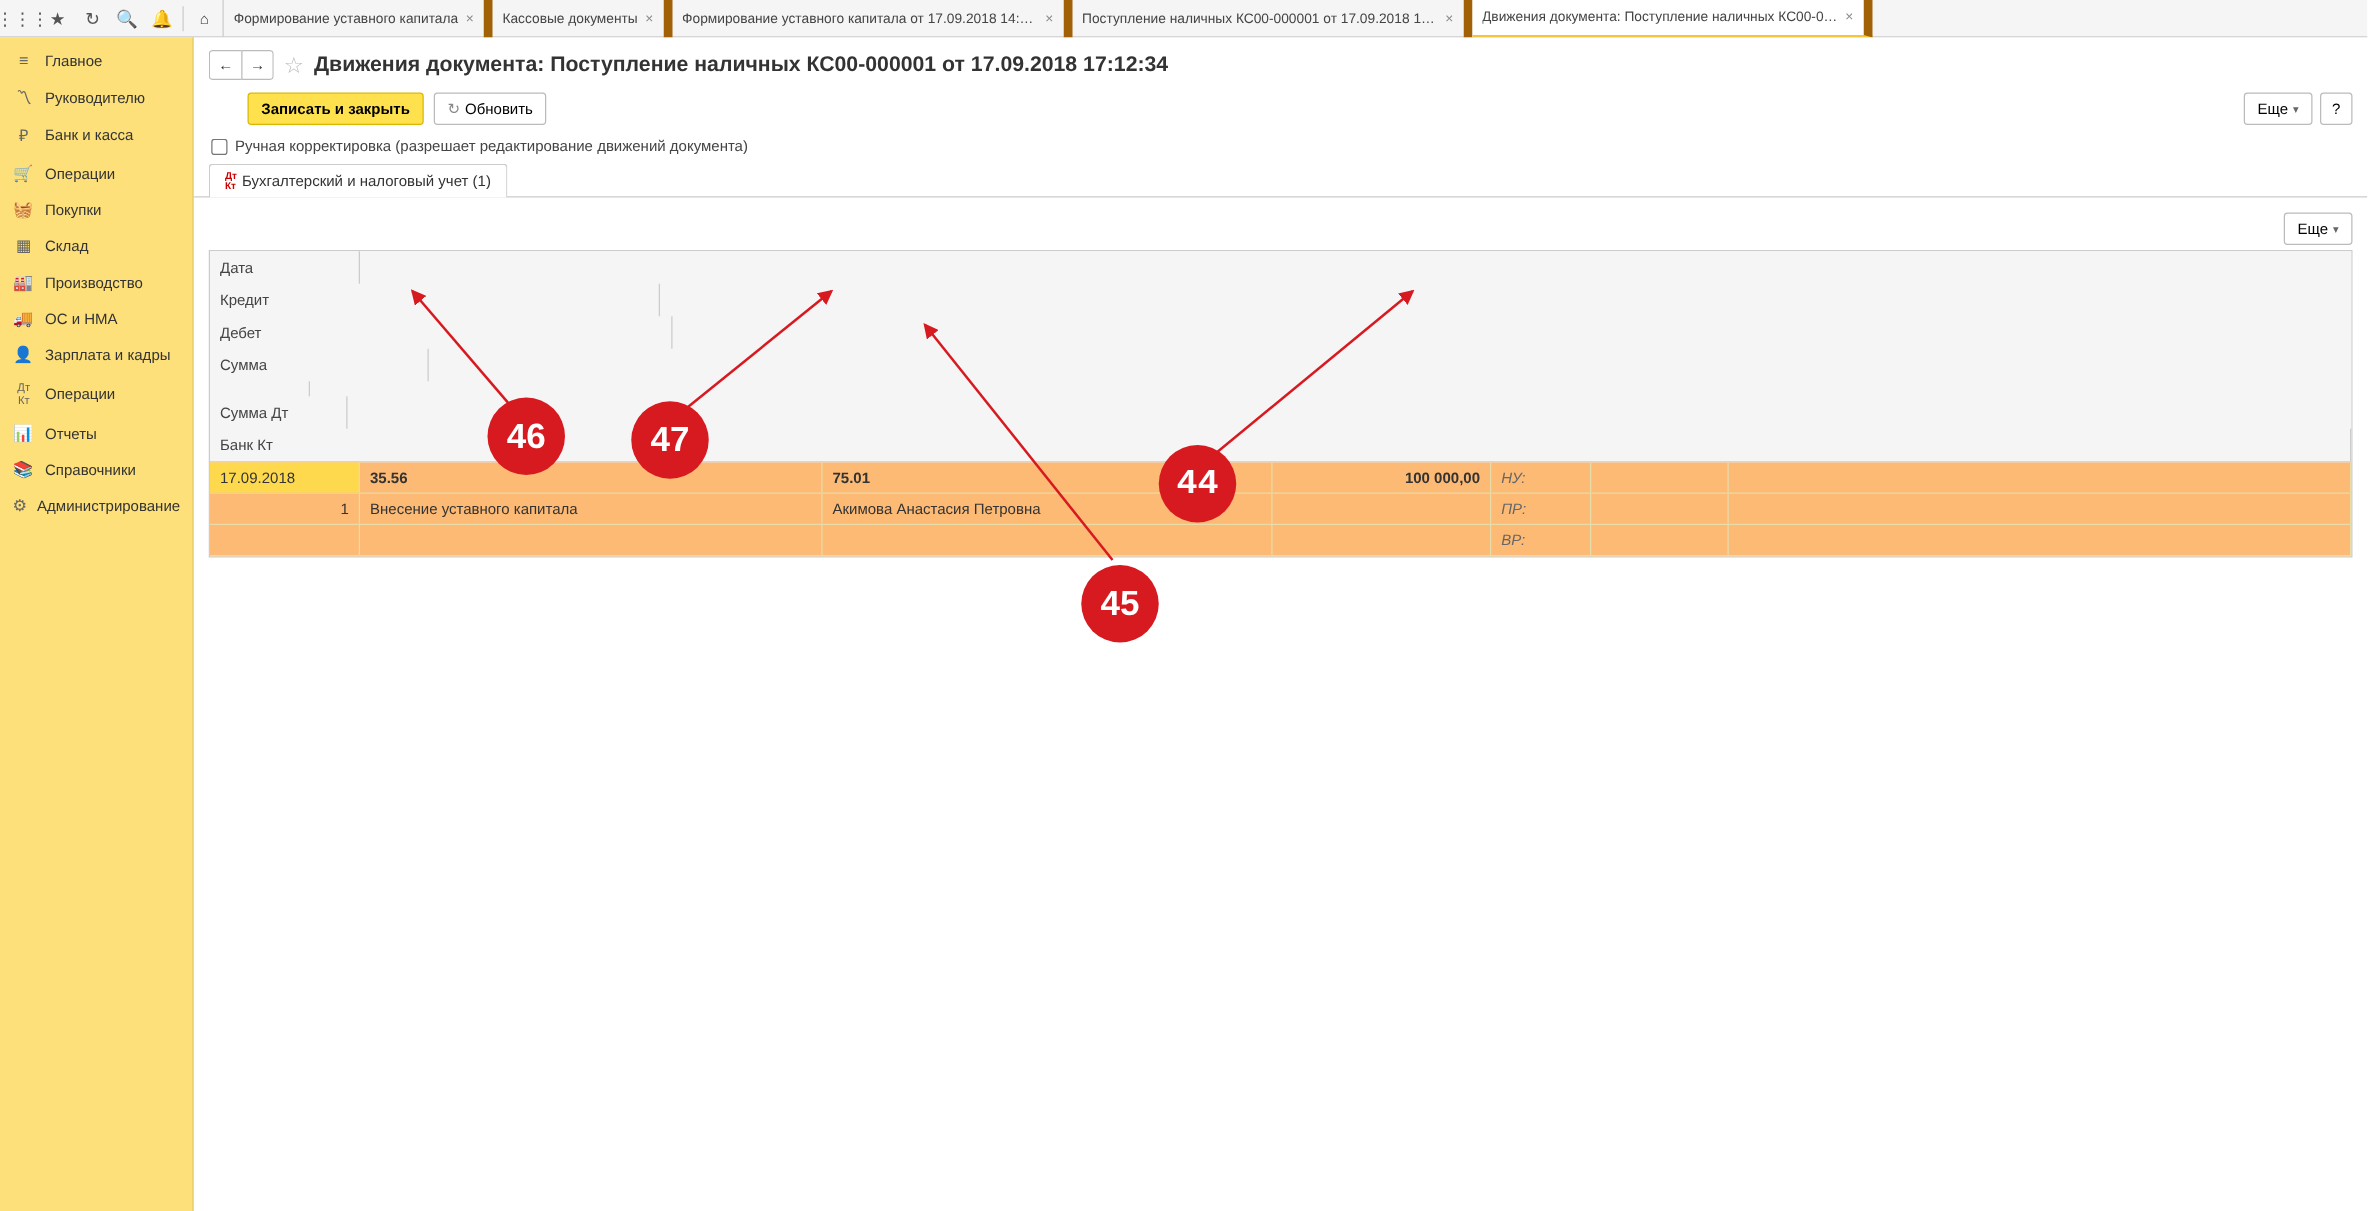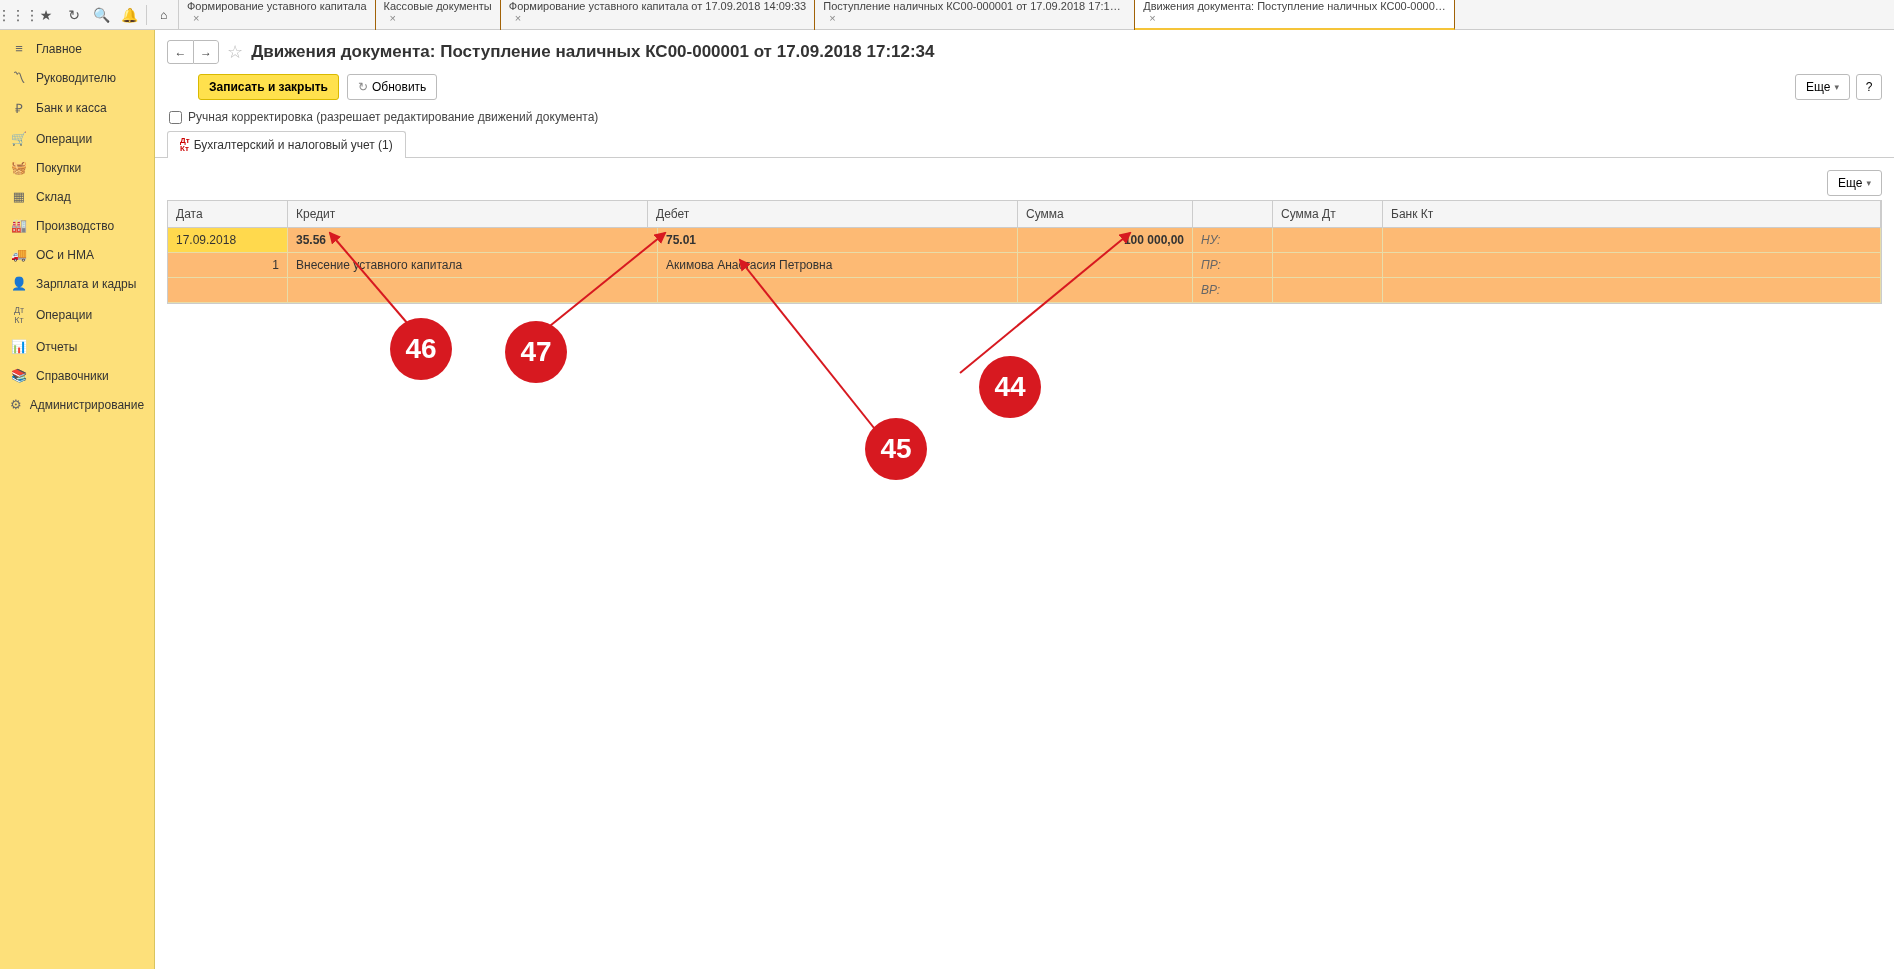--- a/index.html
+++ b/index.html
@@ -6,21 +6,21 @@
 body { font-family: Arial, sans-serif; font-size: 12px; color: #333; background: #fff; overflow: hidden; }
 
 
 .top-toolbar { height: 30px; background: #f5f5f5; border-bottom: 1px solid #ccc; display: flex; align-items: center; padding: 0 4px; }
 .top-toolbar .tb-icon { width: 28px; height: 28px; display: flex; align-items: center; justify-content: center; cursor: pointer; color: #555; font-size: 14px; }
 .top-toolbar .tb-sep { width: 1px; height: 20px; background: #ccc; margin: 0 2px; }
 
 
 .tabs-bar { display: flex; align-items: stretch; height: 30px; flex: 1; overflow: hidden; }
 .tab-home { width: 30px; display: flex; align-items: center; justify-content: center; border-right: 1px solid #ccc; cursor: pointer; }
-.tab { display: flex; padding: 0 8px; border-right: 1px solid #a16207; cursor: pointer; white-space: nowrap; max-width: 320px; position: relative; flex-direction: column; }
+.tab { display: flex; align-items: center; padding: 0 8px; border-right: 7px solid #a16207; cursor: pointer; white-space: nowrap; max-width: 320px; position: relative; }
 .tab.active { border-bottom: 2px solid #f5c439; background: #fff; }
 .tab-label { overflow: hidden; text-overflow: ellipsis; font-size: 11px; color: #444; }
 .tab-close { margin-left: 6px; color: #888; font-size: 11px; cursor: pointer; }
 
 
 .layout { display: flex; height: calc(100vh - 30px); }
 
 
 .sidebar { width: 155px; background: #fde07a; border-right: 1px solid #d9c45f; padding-top: 4px; }
 .sidebar-item { display: flex; align-items: center; padding: 7px 10px; cursor: pointer; color: #333; font-size: 12px; }
@@ -53,21 +53,21 @@
 
 
 .inner-tabs { display: flex; padding: 0 12px; border-bottom: 1px solid #ccc; }
 .inner-tab { padding: 5px 12px; border: 1px solid #ccc; border-bottom: none; background: #fff; border-radius: 3px 3px 0 0; font-size: 12px; cursor: pointer; display: flex; align-items: center; gap: 4px; position: relative; top: 1px; }
 .inner-tab .tab-icon { color: #c00; font-size: 10px; font-weight: bold; }
 
 
 .grid-wrap { padding: 12px; flex: 1; display: flex; flex-direction: column; position: relative; }
 .grid-toolbar { display: flex; justify-content: flex-end; margin-bottom: 4px; }
 .grid { border: 1px solid #ccc; width: 100%; }
-.grid-header { display: flex; background: #f5f5f5; border-bottom: 1px solid #ccc; }
+.grid-header { display: flex; background: #f5f5f5; border-bottom: 1px solid #ccc; flex-direction: column; }
 .gh { padding: 6px 8px; border-right: 1px solid #ccc; font-size: 12px; color: #444; }
 .grid-body { }
 .grid-row { display: flex; border-bottom: 1px solid #e8dca8; background: #fdba74; }
 .grid-row .gc { padding: 5px 8px; border-right: 1px solid #e8dca8; font-size: 12px; }
 .gc.selected { background: #ffd94d; }
 .gc.bold { font-weight: bold; }
 .gc.right { text-align: right; }
 .gc.italic { font-style: italic; color: #666; }
 
 
@@ -267,18 +267,18 @@
           <line x1="265" y1="180" x2="175" y2="75" stroke="#d71920" stroke-width="2" marker-end="url(#arrowhead)"></line>
 
           <line x1="380" y1="180" x2="510" y2="75" stroke="#d71920" stroke-width="2" marker-end="url(#arrowhead)"></line>
 
           <line x1="735" y1="290" x2="585" y2="102" stroke="#d71920" stroke-width="2" marker-end="url(#arrowhead)"></line>
 
           <line x1="805" y1="215" x2="975" y2="75" stroke="#d71920" stroke-width="2" marker-end="url(#arrowhead)"></line>
         </svg>
         <div class="circle" style="left:235px; top:160px;">46</div>
         <div class="circle" style="left:350px; top:163px;">47</div>
-        <div class="circle" style="left:710px; top:260px;">45</div>
-        <div class="circle" style="left:824px; top:198px;">44</div>
+        <div class="circle" style="left:710px; top:294px;">45</div>
+        <div class="circle" style="left:772px; top:198px;font-family:Liberation Mono, monospace;">44</div>
       </div>
     </div>
   </div>
 </div>
 
 </body></html>

